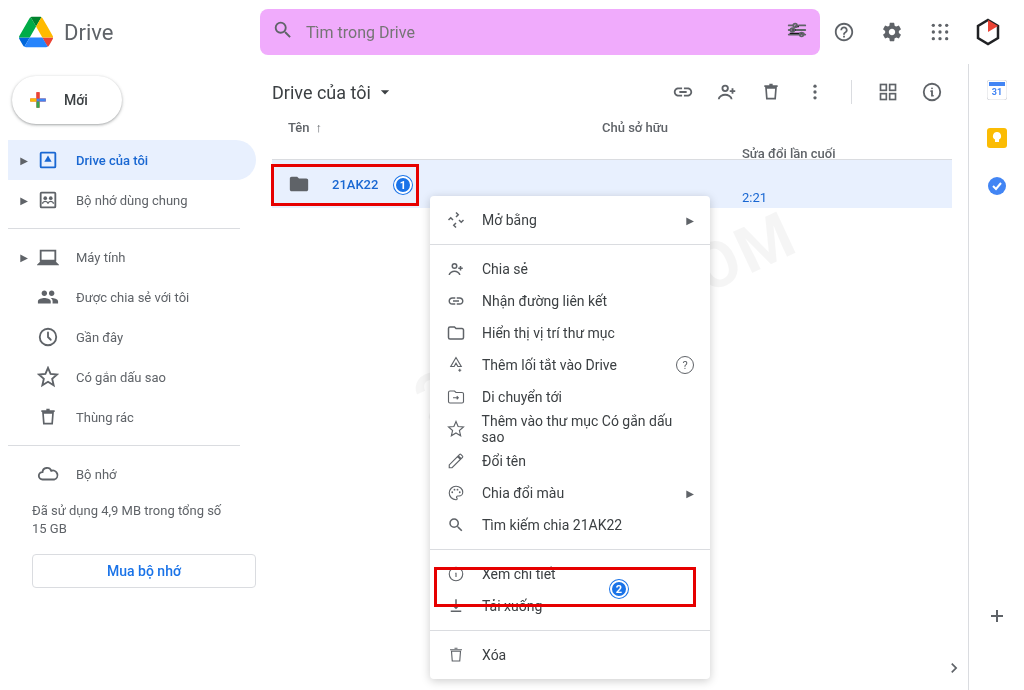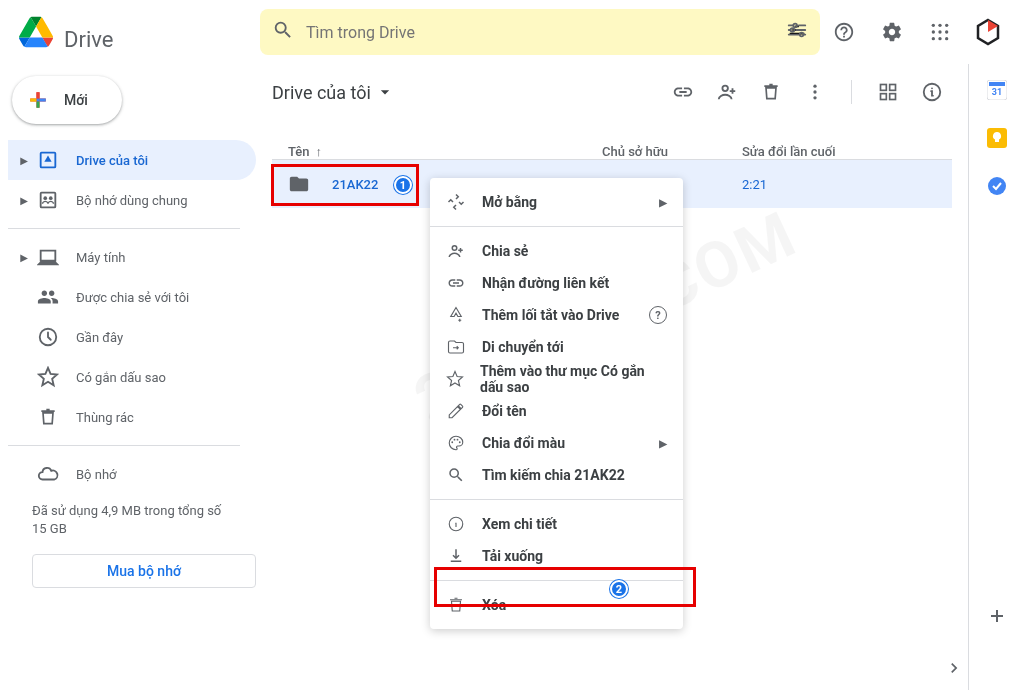--- a/index.html
+++ b/index.html
@@ -1,50 +1,50 @@
 <!DOCTYPE html>
 <html><head>
 <meta charset="utf-8">
 <style>
 * { box-sizing: border-box; margin: 0; padding: 0; font-family: 'Google Sans', Roboto, Arial, sans-serif; }
 body { width: 1024px; height: 690px; background: #fff; overflow: hidden; position: relative; }
 .header { height: 64px; display: flex; align-items: center; padding: 0 16px; }
-.logo-area { display: flex; align-items: flex-end; width: 244px; }
+.logo-area { display: flex; align-items: center; width: 244px; }
 .logo-img { width: 40px; height: 40px; margin-right: 8px; display:flex; align-items:center; justify-content:center;}
 .logo-text { font-size: 22px; color: #5f6368; }
-.search-bar { flex: 1; max-width: 560px; height: 46px; background: #fef9c3; border-radius: 8px; display: flex; align-items: center; padding: 0 12px; }
+.search-bar { flex: 1; max-width: 560px; height: 46px; background: #f0abfc; border-radius: 8px; display: flex; align-items: center; padding: 0 12px; }
 .search-bar input { flex: 1; border: none; background: transparent; outline: none; font-size: 16px; color: #5f6368; margin-left: 12px; }
 .header-icons { display: flex; align-items: center; gap: 8px; margin-left: auto; }
 .icon-btn { width: 40px; height: 40px; border-radius: 50%; display: flex; align-items: center; justify-content: center; cursor: pointer; color: #5f6368; }
 .main { display: flex; height: calc(100% - 64px); }
 .sidebar { width: 256px; padding: 8px 0 0 8px; display: flex; flex-direction: column; }
 .new-btn { width: 110px; height: 48px; border-radius: 24px; box-shadow: 0 1px 2px rgba(60,64,67,.3), 0 1px 3px 1px rgba(60,64,67,.15); display: flex; align-items: center; padding-left: 12px; margin: 4px 0 16px 4px; background:#fff; cursor:pointer;}
 .new-btn span { margin-left: 12px; font-size: 14px; color: #3c4043; font-weight: 500; }
 .nav-item { height: 40px; display: flex; align-items: center; border-radius: 0 20px 20px 0; padding-left: 8px; cursor: pointer; color: #5f6368; font-size: 13px; }
 .nav-item.active { background: #e8f0fe; color: #1967d2; font-weight:500;}
 .nav-item .arrow { width: 16px; display:flex; justify-content:center; font-size: 10px; color: #5f6368;}
 .nav-item .nav-icon { width: 24px; height: 24px; margin: 0 16px 0 4px; display:flex; align-items:center; justify-content:center;}
 .divider { border: none; border-top: 1px solid #dadce0; margin: 8px 16px 8px 0; }
 .storage-txt { font-size: 13px; color: #5f6368; padding: 8px 24px 16px 24px; line-height: 1.4;}
 .buy-btn { margin-left: 24px; border: 1px solid #dadce0; color: #1a73e8; background:#fff; padding: 8px 16px; border-radius: 4px; font-size: 14px; font-weight: 500; cursor:pointer;}
 .content { flex: 1; display: flex; }
 .content-main { flex: 1; padding: 0 16px; }
 .breadcrumb-row { height: 56px; display: flex; align-items: center; }
 .breadcrumb { font-size: 18px; color: #3c4043; display:flex; align-items:center; cursor:pointer;}
 .toolbar-icons { margin-left: auto; display: flex; align-items: center; gap: 4px; color: #5f6368;}
 .toolbar-icons .sep { width:1px; height:24px; background:#dadce0; margin: 0 12px;}
-.col-headers { height: 40px; display: flex; align-items: flex-end; border-bottom: 1px solid #dadce0; font-size: 13px; color: #5f6368; font-weight: 500;}
+.col-headers { height: 40px; display: flex; align-items: flex-start; border-bottom: 1px solid #dadce0; font-size: 13px; color: #5f6368; font-weight: 500;}
 .col-name { flex: 0 0 330px; padding-left: 16px; display:flex; align-items:center; gap:6px;}
 .col-owner { flex: 0 0 140px; }
-.col-modified { flex: 1; }
+.col-modified { flex: 1; margin-top: 26px; }
 .file-row { height: 48px; display: flex; align-items: center; background: #e8f0fe; font-size: 13px; color: #1967d2; justify-content: center;}
 .file-row .col-name { font-weight: 500;}
 .folder-icon { width: 24px; height:24px; margin-right: 14px; color:#5f6368; display:flex;align-items:center;}
 .side-panel { width: 56px; border-left: 1px solid #dadce0; display: flex; flex-direction: column; align-items: center; padding-top: 16px; gap: 24px;}
-.context-menu { position: absolute; top: 178px; left: 430px; width: 253px; background: #fff; border-radius: 4px; box-shadow: 0 2px 10px rgba(0,0,0,.2); padding: 8px 0; z-index: 100; font-size: 14px; color: #3c4043; font-weight: bold;}
+.context-menu { position: absolute; top: 196px; left: 430px; width: 280px; background: #fff; border-radius: 4px; box-shadow: 0 2px 10px rgba(0,0,0,.2); padding: 8px 0; z-index: 100; font-size: 14px; color: #3c4043;}
 .menu-item { height: 32px; display: flex; align-items: center; padding: 0 16px; cursor: pointer; }
 .menu-item .m-icon { width: 20px; height: 20px; margin-right: 16px; color: #5f6368; display:flex;align-items:center;justify-content:center;}
 .menu-item .m-arrow { margin-left: auto; color: #5f6368; font-size: 10px;}
 .menu-item .m-help { margin-left: auto; color: #5f6368; width:18px;height:18px;border:1.5px solid #5f6368;border-radius:50%;display:flex;align-items:center;justify-content:center;font-size:11px;}
 .menu-sep { border:none; border-top: 1px solid #dadce0; margin: 8px 0;}
 .annotation-box { position: absolute; border: 3px solid #e60000; z-index: 200; pointer-events: none;}
 .annotation-badge { position: absolute; width: 18px; height: 18px; background: #1a73e8; border: 2px solid #fff; border-radius: 50%; color: #fff; font-size: 11px; font-weight: bold; display: flex; align-items: center; justify-content: center; z-index: 201; box-shadow: 0 0 0 1px #1a73e8;}
 .watermark { position: absolute; top: 280px; left: 400px; font-size: 64px; color: rgba(0,0,0,0.04); font-weight: bold; transform: rotate(-25deg); z-index: 50; pointer-events:none; letter-spacing: 2px;}
 .show-arrow { position: absolute; bottom: 8px; right: 60px; color:#5f6368; cursor:pointer;}
 svg { fill: currentColor; }
@@ -338,20 +338,28 @@
     <span class="m-icon">
         <svg width="18" height="18" viewBox="0 0 24 24" fill="#5f6368">
           <path d="M3.9 12c0-1.71 1.39-3.1 3.1-3.1h4V7H7c-2.76 0-5 2.24-5 5s2.24 5 5 5h4v-1.9H7c-1.71 0-3.1-1.39-3.1-3.1zM8 13h8v-2H8v2zm9-6h-4v1.9h4c1.71 0 3.1 1.39 3.1 3.1s-1.39 3.1-3.1 3.1h-4V17h4c2.76 0 5-2.24 5-5s-2.24-5-5-5z"></path>
         </svg>
       </span>
     <span>Nhận đường liên kết</span>
   </div>
   <div class="menu-item">
     <span class="m-icon">
         <svg width="18" height="18" viewBox="0 0 24 24">
+          <path d="M10 4H4c-1.1 0-2 .9-2 2v12c0 1.1.9 2 2 2h16c1.1 0 2-.9 2-2V8c0-1.1-.9-2-2-2h-8l-2-2z" fill="none" stroke="#5f6368" stroke-width="2"></path>
+        </svg>
+      </span>
+    <span>Hiển thị vị trí thư mục</span>
+  </div>
+  <div class="menu-item">
+    <span class="m-icon">
+        <svg width="18" height="18" viewBox="0 0 24 24">
           <path d="M12 2L5 14h4.5L12 9.5 14.5 14H19z" fill="none" stroke="#5f6368" stroke-width="1.5"></path>
           <path d="M17 17v4m-2-2h4" stroke="#5f6368" stroke-width="1.5"></path>
         </svg>
       </span>
     <span>Thêm lối tắt vào Drive</span>
     <span class="m-help">?</span>
   </div>
   <div class="menu-item">
     <span class="m-icon">
         <svg width="18" height="18" viewBox="0 0 24 24">

